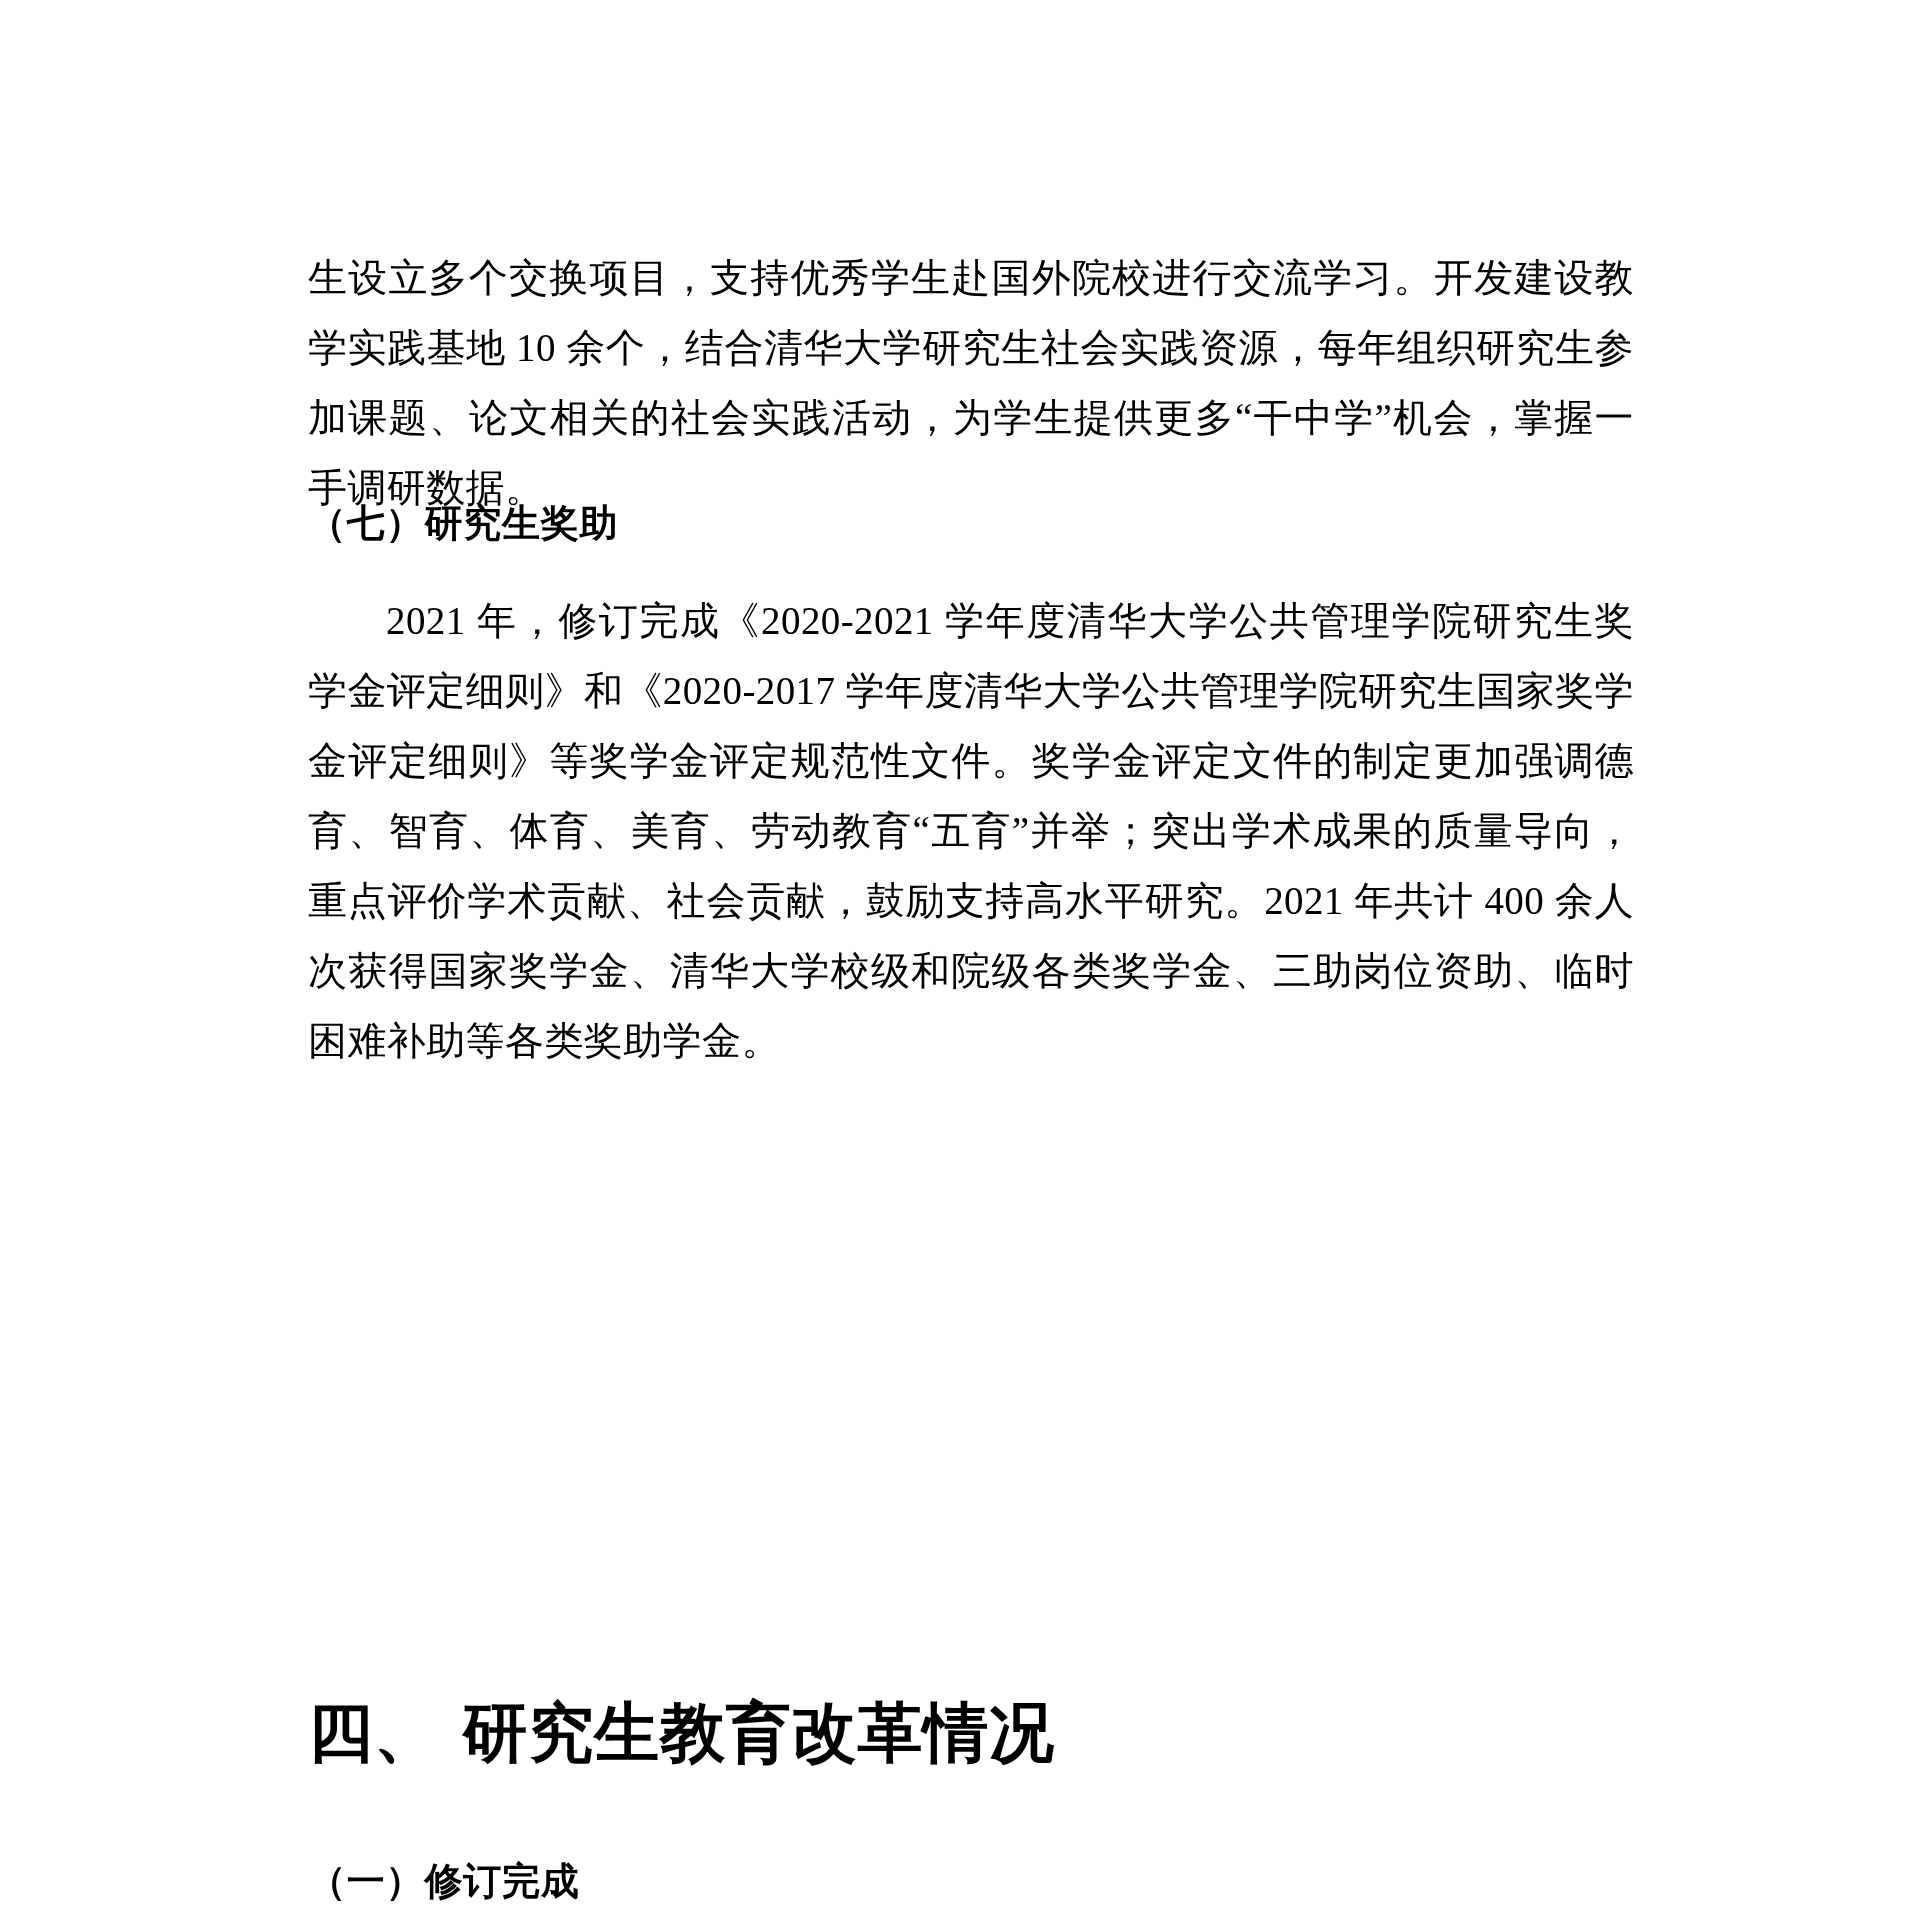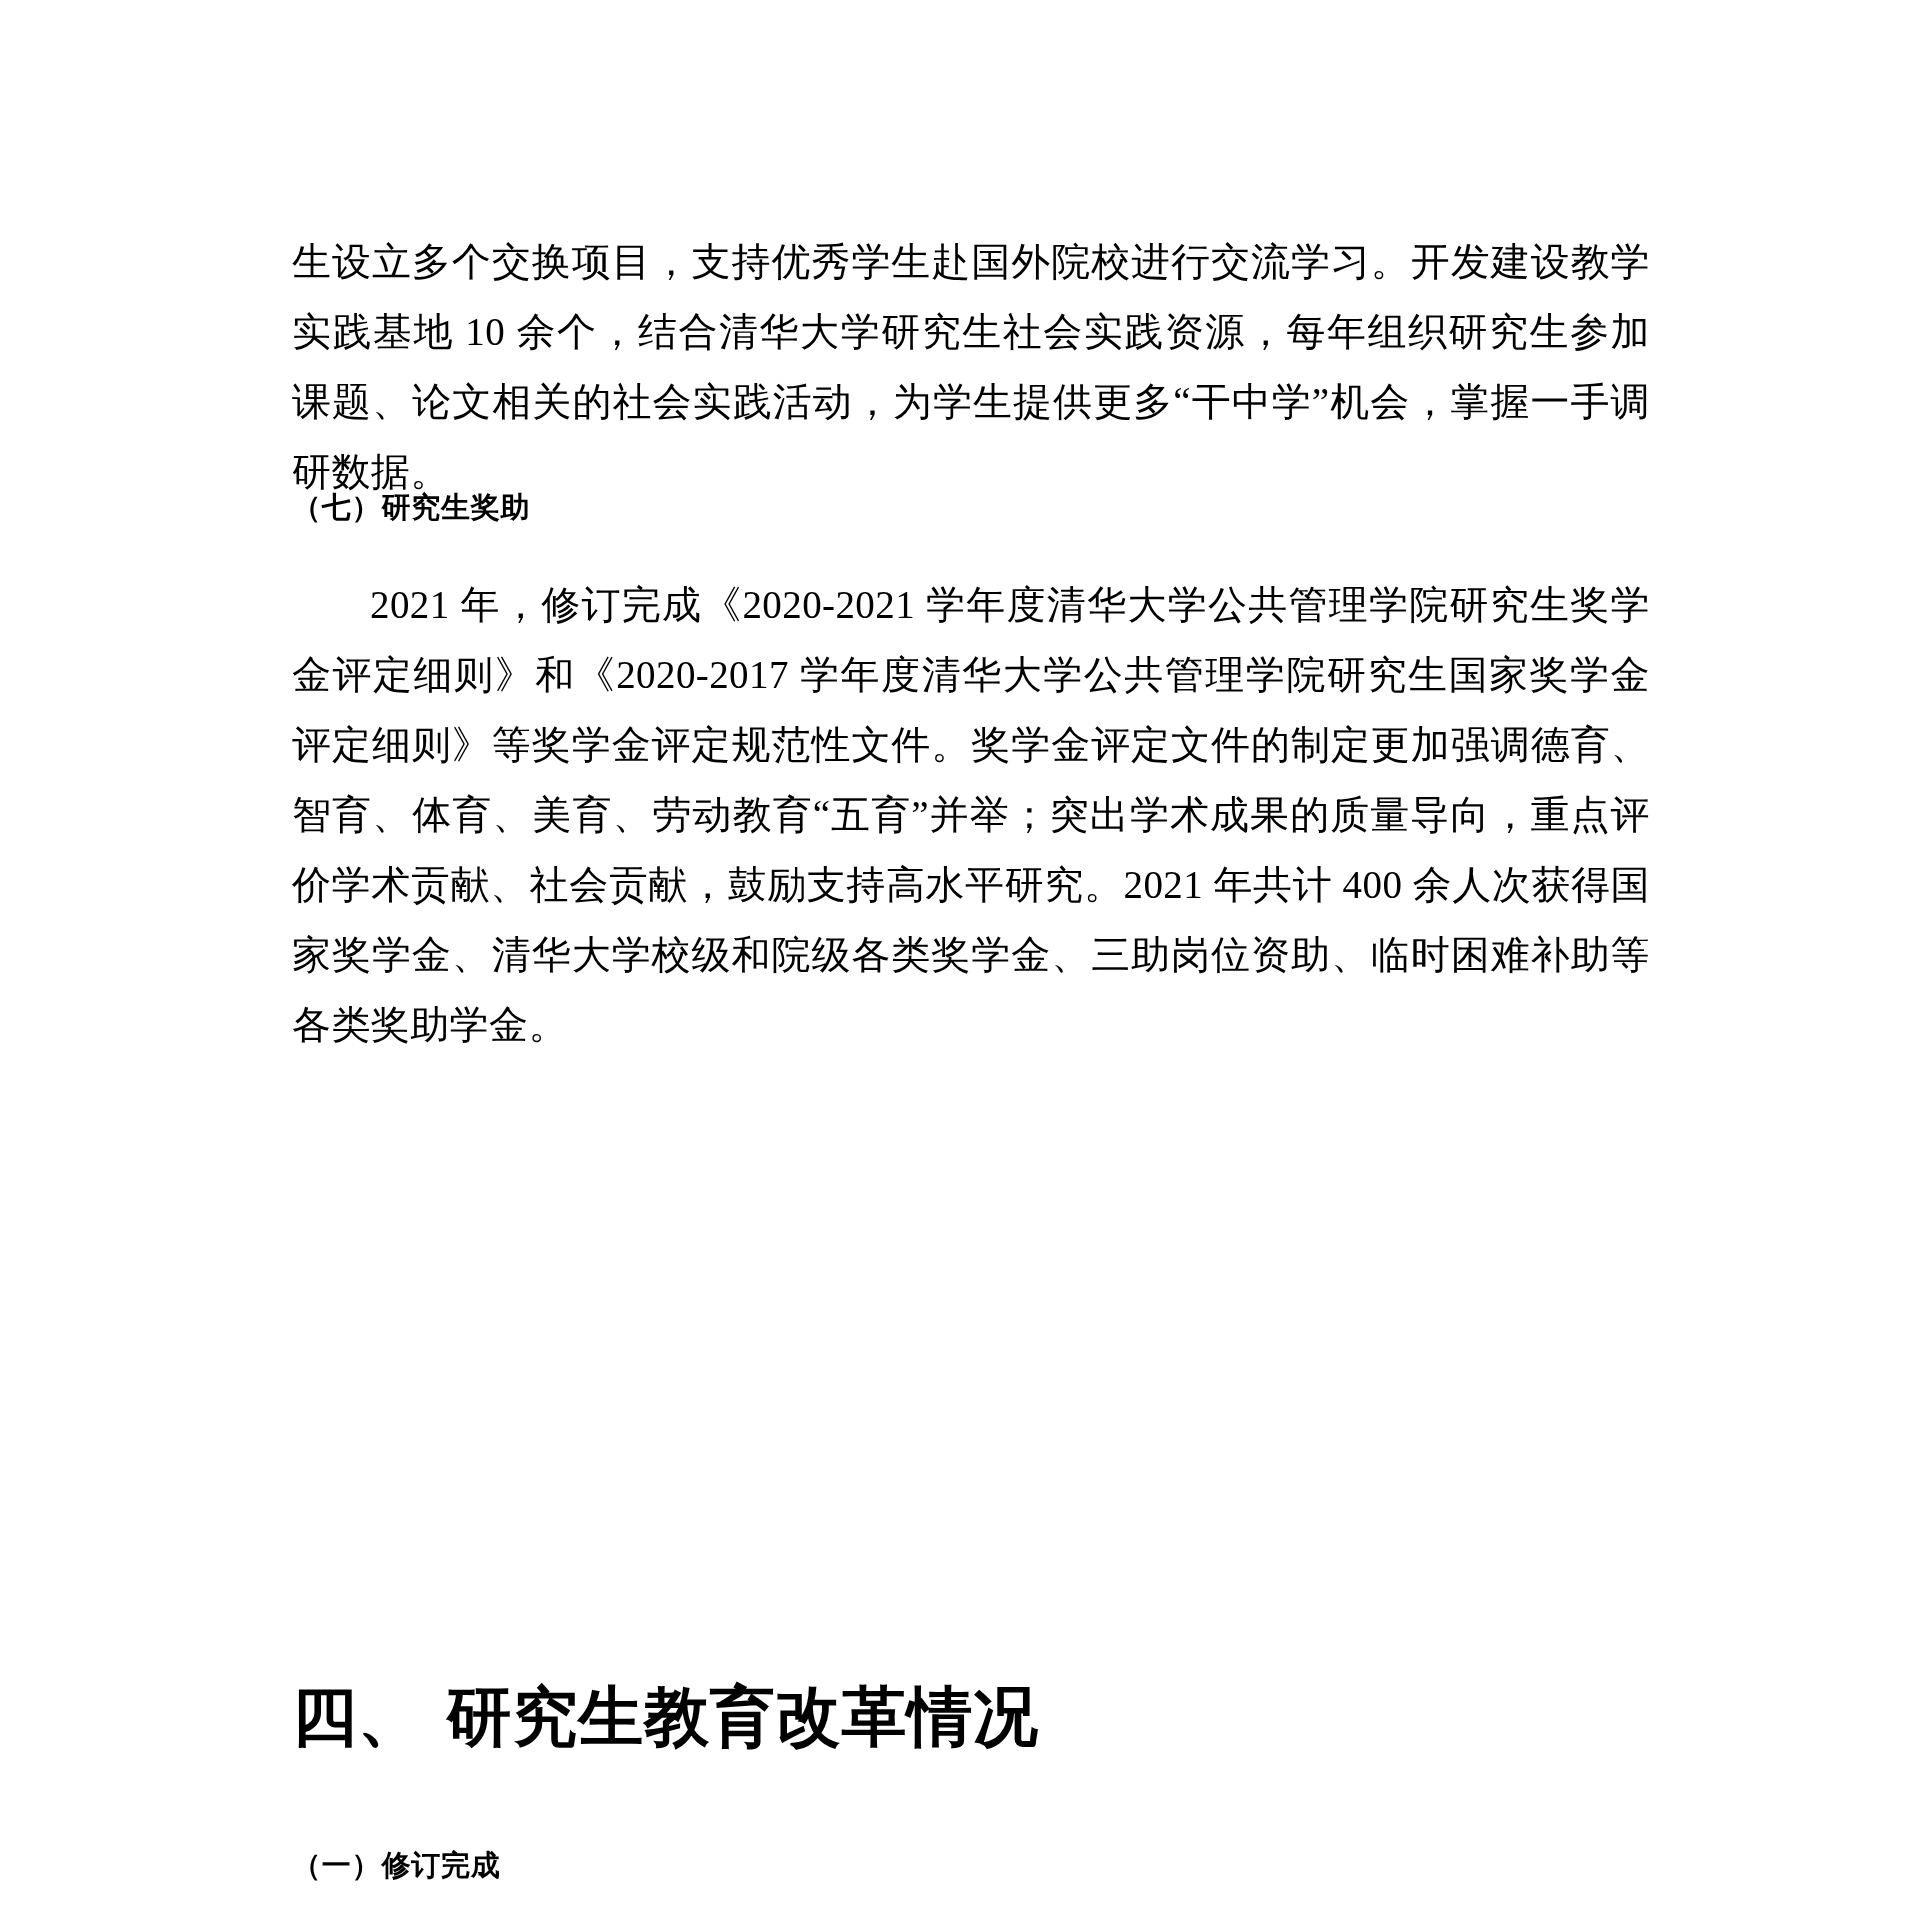--- a/index.html
+++ b/index.html
@@ -13,35 +13,35 @@
     height: 2703px;
     background: #ffffff;
     color: #000000;
     font-family: "Liberation Serif", "DejaVu Serif", serif;
     overflow: hidden;
   }
   .block {
     position: absolute;
     left: 292px;
     right: 261px;
-    margin: 0;
+    margin: 16px;
   }
   p.body {
     font-size: 39px;
     line-height: 70px;
     text-align: justify;
     text-align-last: left;
     letter-spacing: 0.4px;
   }
   p.indent { text-indent: 2em; }
   p.flush  { text-indent: 0; }
   h3.sub {
     font-family: "Liberation Sans", "DejaVu Sans", sans-serif;
     font-weight: 700;
-    font-size: 29px;
+    font-size: 38px;
     line-height: 62px;
     letter-spacing: 0.8px;
   }
   h2.chapter {
     font-family: "Liberation Sans", "DejaVu Sans", sans-serif;
     font-weight: 700;
     font-size: 65px;
     line-height: 77px;
     letter-spacing: 0.8px;
   }

